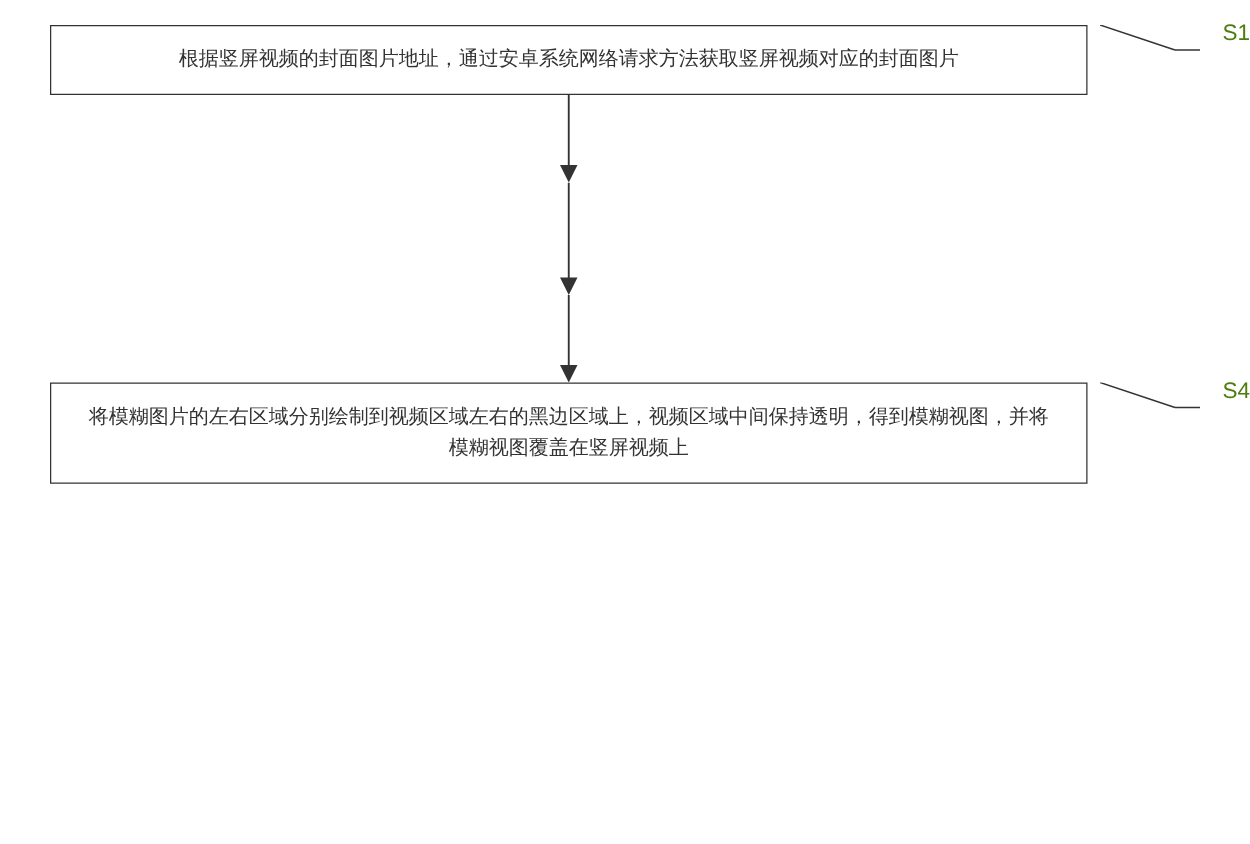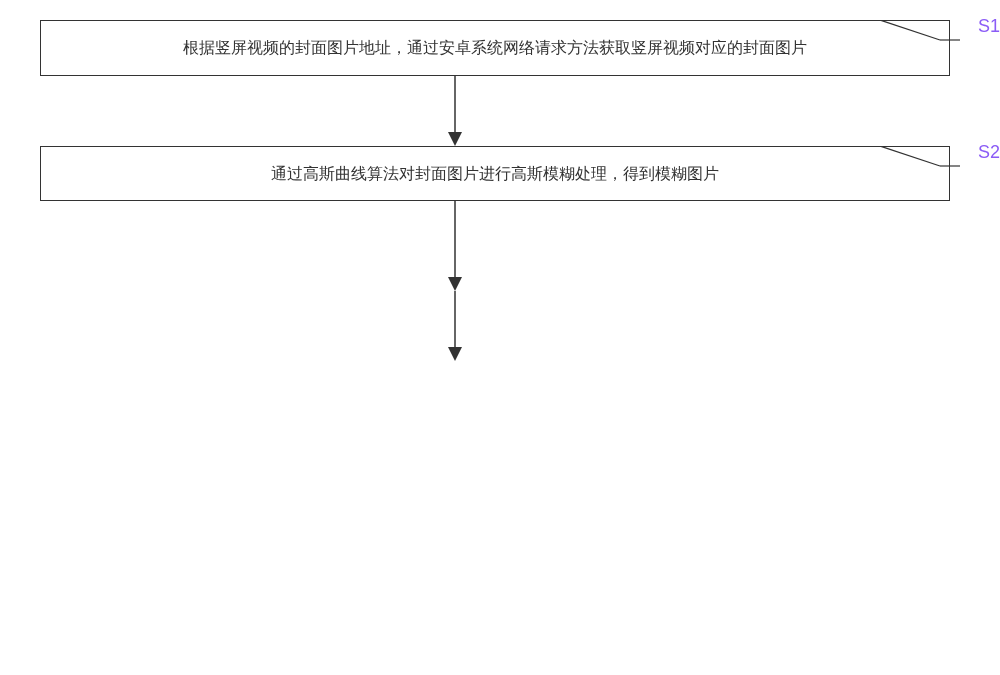--- a/index.html
+++ b/index.html
@@ -15,34 +15,34 @@
   .diagram {
     width: 920px;
     margin: 0 auto;
     position: relative;
   }
   .step-row {
     position: relative;
     margin-bottom: 0;
   }
   .step-box {
-    width: 910px;
+    width: 830px;
     border: 1.5px solid #333333;
     padding: 14px 24px;
     box-sizing: border-box;
     text-align: center;
     line-height: 1.6;
     background: #ffffff;
   }
   .step-label {
     position: absolute;
     top: -4px;
     right: -40px;
     font-size: 18px;
-    color: #8b5cf6;
+    color: #4d7c0f;
   }
   .label-line {
     position: absolute;
     top: 0;
     right: 0px;
     width: 80px;
     height: 22px;
     pointer-events: none;
   }
   .arrow-container {
@@ -67,38 +67,38 @@
     <div class="step-box">根据竖屏视频的封面图片地址，通过安卓系统网络请求方法获取竖屏视频对应的封面图片</div>
   </div>
 
   <div class="arrow-container">
     <svg width="20" height="70">
       <line x1="10" y1="0" x2="10" y2="58" stroke="#333" stroke-width="1.5"></line>
       <polygon points="10,70 3,56 17,56" fill="#333"></polygon>
     </svg>
   </div>
 
-  <div class="step-row">
-    <svg class="label-line">
-      <line x1="0" y1="0" x2="60" y2="20" stroke="#333" stroke-width="1.2"></line>
-      <line x1="60" y1="20" x2="80" y2="20" stroke="#333" stroke-width="1.2"></line>
-    </svg>
-    <div class="step-label">S2</div>
-    <div class="step-box">通过高斯曲线算法对封面图片进行高斯模糊处理，得到模糊图片</div>
-  </div>
 
   <div class="arrow-container">
     <svg width="20" height="90">
       <line x1="10" y1="0" x2="10" y2="78" stroke="#333" stroke-width="1.5"></line>
       <polygon points="10,90 3,76 17,76" fill="#333"></polygon>
     </svg>
   </div>
 
 
   <div class="arrow-container">
     <svg width="20" height="70">
       <line x1="10" y1="0" x2="10" y2="58" stroke="#333" stroke-width="1.5"></line>
       <polygon points="10,70 3,56 17,56" fill="#333"></polygon>
     </svg>
   </div>
 
+  <div class="step-row">
+    <svg class="label-line">
+      <line x1="0" y1="0" x2="60" y2="20" stroke="#333" stroke-width="1.2"></line>
+      <line x1="60" y1="20" x2="80" y2="20" stroke="#333" stroke-width="1.2"></line>
+    </svg>
+    <div class="step-label">S4</div>
+    <div class="step-box">将模糊图片的左右区域分别绘制到视频区域左右的黑边区域上，视频区域中间保持透明，得到模糊视图，并将模糊视图覆盖在竖屏视频上</div>
+  </div>
 
 </div>
 
 </body></html>

